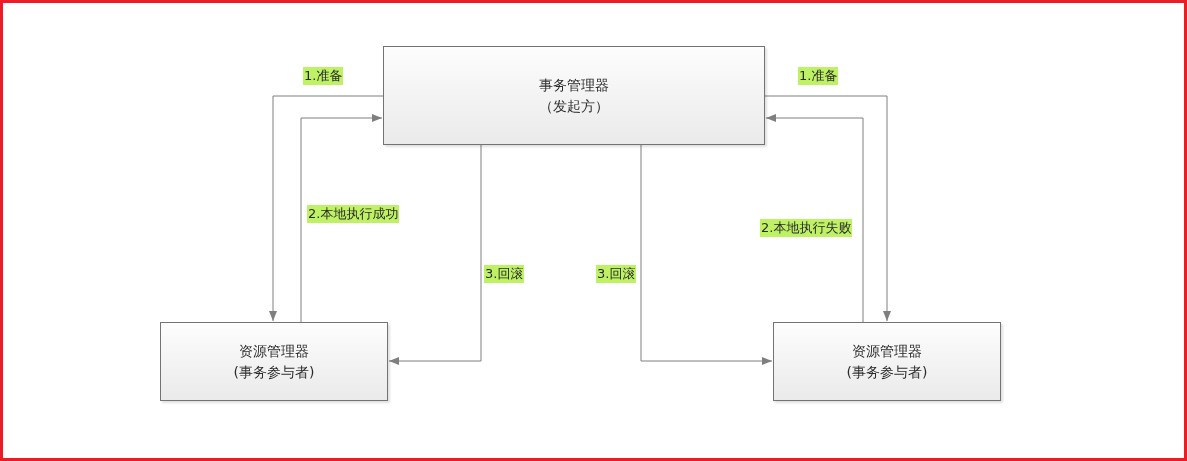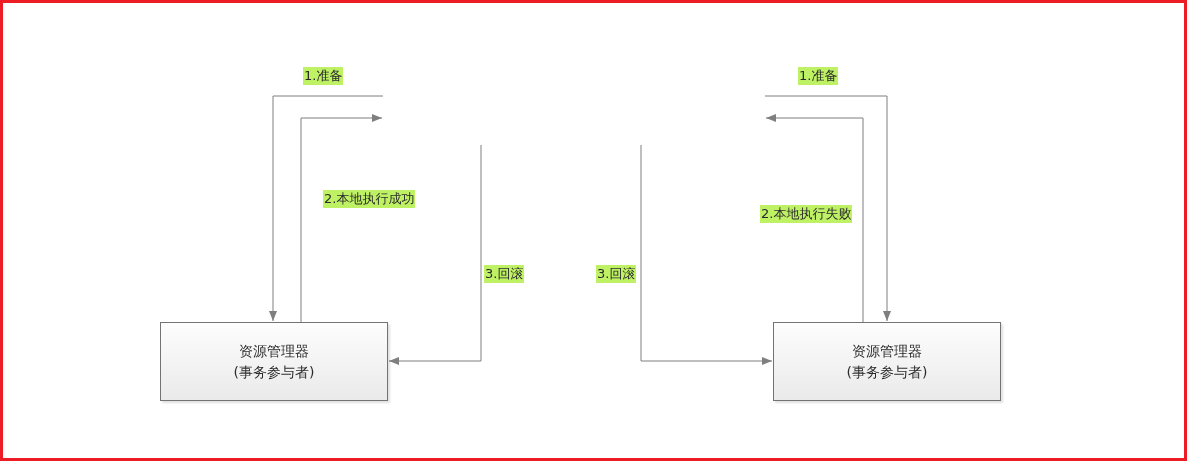--- a/index.html
+++ b/index.html
@@ -52,24 +52,24 @@
   .node-rm-right{left:770px;top:319px;width:228px;height:79px;}
   .edge-label{
     position:absolute;
     font-size:13px;
     color:var(--text-color);
     white-space:nowrap;
     background:#bef264;
     padding:0 1px;
   }
   .lbl-left-prepare{left:300px;top:64px;}
-  .lbl-left-success{left:304px;top:187px;margin-left:16px;}
+  .lbl-left-success{left:304px;top:202px;}
   .lbl-left-rollback{left:481px;top:262px;}
   .lbl-right-rollback{left:593px;top:262px;}
-  .lbl-right-failure{left:757px;top:202px;}
+  .lbl-right-failure{left:757px;top:216px;}
   .lbl-right-prepare{left:795px;top:64px;}
 </style>
 </head>
 <body>
 
 <div class="canvas">
 
   <svg class="edges" viewBox="0 0 1187 461" xmlns="http://www.w3.org/2000/svg">
     <defs>
       <marker id="arrow" markerWidth="10" markerHeight="8" refX="10" refY="4" orient="auto" markerUnits="userSpaceOnUse">
@@ -83,20 +83,24 @@
 
     <polyline points="478,142 478,358 386,358" marker-end="url(#arrow)"></polyline>
 
     <polyline points="762,93 884,93 884,318" marker-end="url(#arrow)"></polyline>
 
     <polyline points="860,319 860,115 763,115" marker-end="url(#arrow)"></polyline>
 
     <polyline points="638,142 638,358 769,358" marker-end="url(#arrow)"></polyline>
   </svg>
 
+  <div class="node node-tm">
+    <span>事务管理器</span>
+    <span>（发起方）</span>
+  </div>
 
   <div class="node node-rm-left">
     <span>资源管理器</span>
     <span>(事务参与者)</span>
   </div>
 
   <div class="node node-rm-right">
     <span>资源管理器</span>
     <span>(事务参与者)</span>
   </div>

